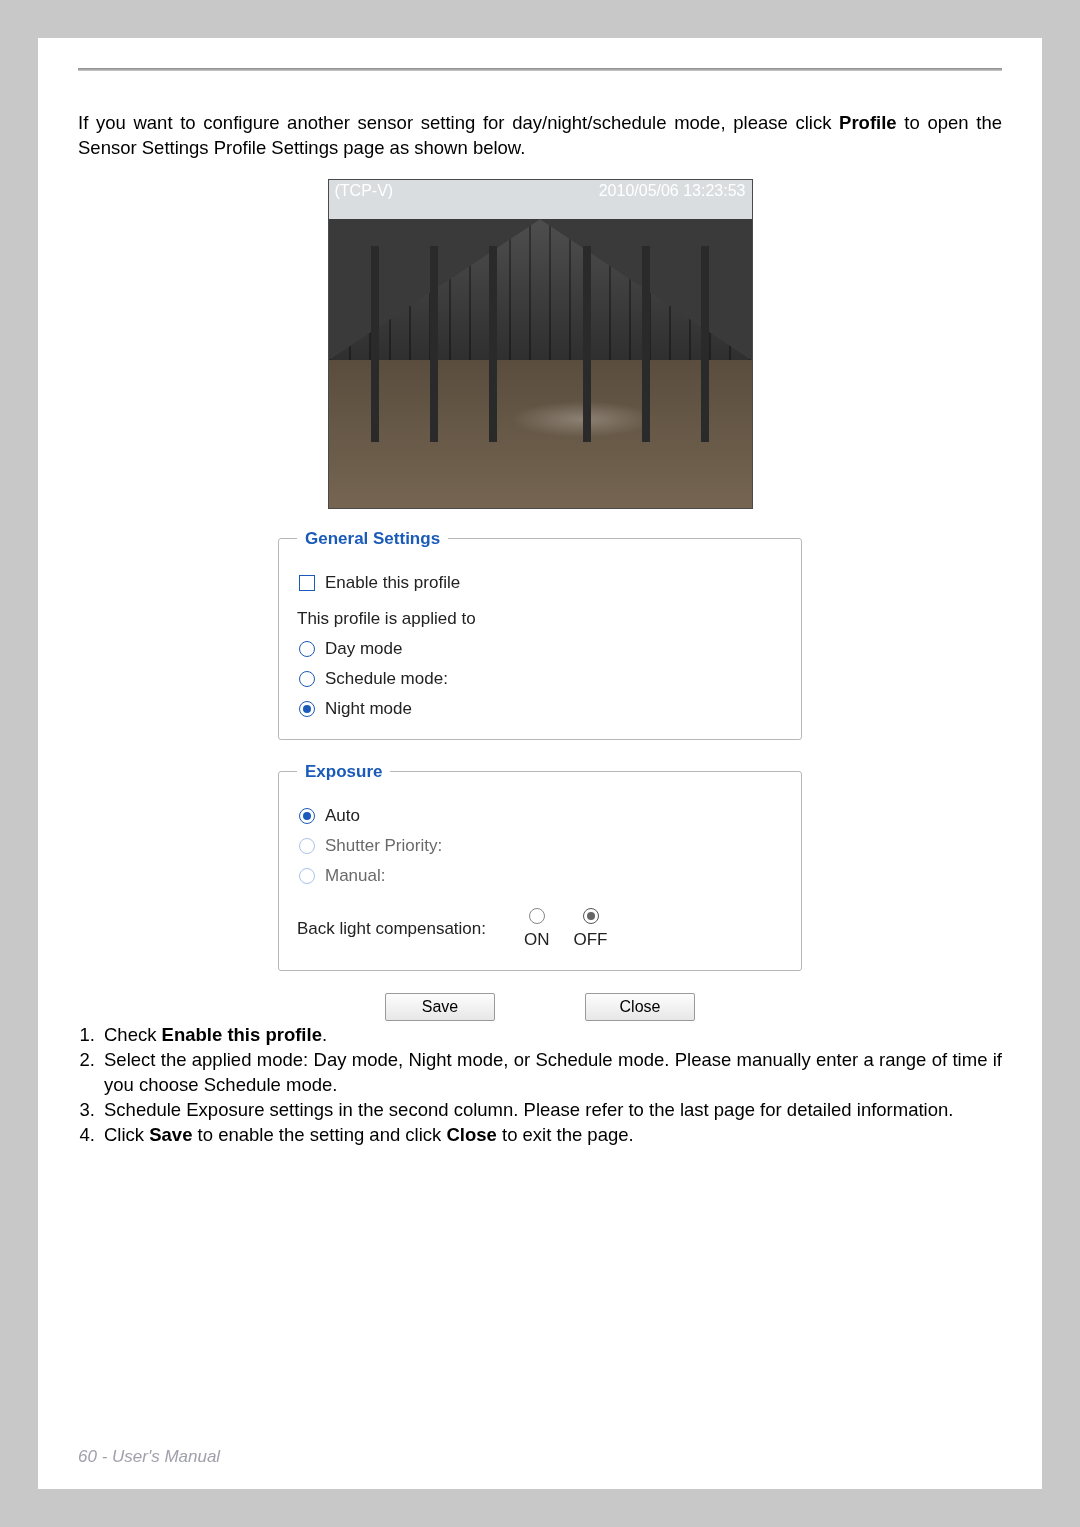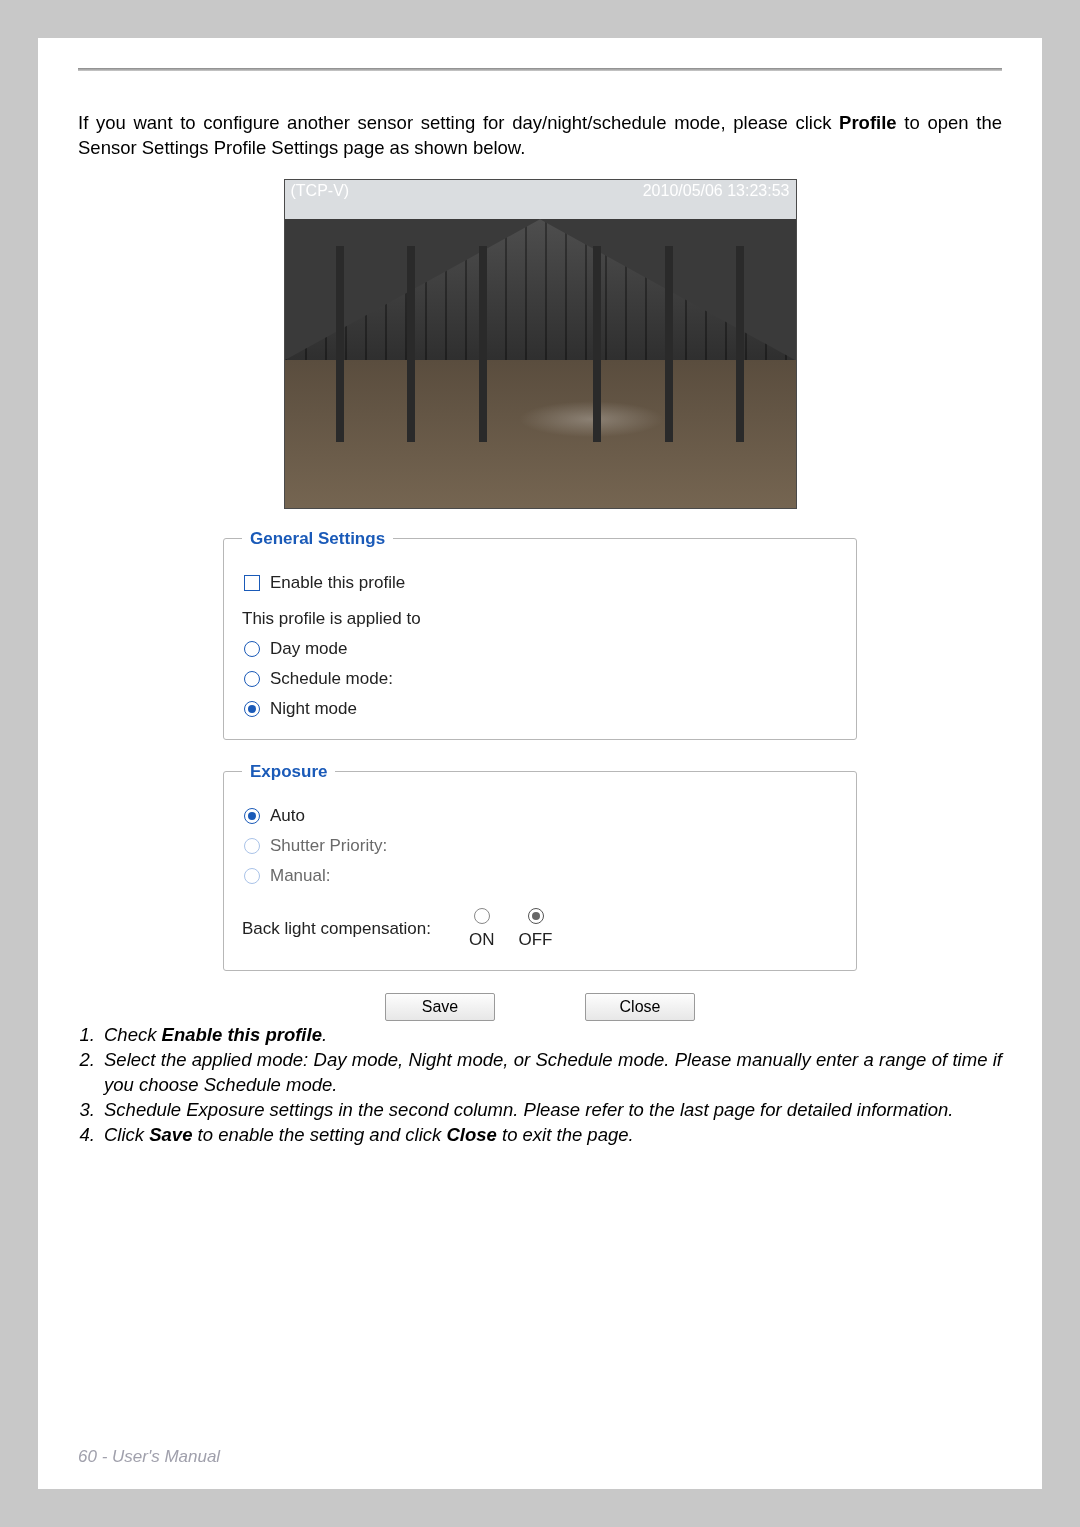--- a/index.html
+++ b/index.html
@@ -45,21 +45,21 @@
   .intro .profile-word { font-weight: bold; }
 
   .figure-col {
     display: flex;
     flex-direction: column;
     align-items: center;
   }
 
   
   .cam {
-    width: 513px;
+    width: 425px;
     height: 330px;
     border: 1px solid #4a4a4a;
     background: #5c5c5c;
     position: relative;
     overflow: hidden;
   }
   .cam-overlay-left {
     position: absolute; top: 2px; left: 6px;
     color: #fff; font-size: 16px;
   }
@@ -82,21 +82,21 @@
   .cam-floor {
     position: absolute; top:55%; left:0; right:0; bottom:0;
     background:
       radial-gradient(120px 30px at 60% 40%, rgba(255,255,255,0.25), transparent 60%),
       linear-gradient(#5a4d3e, #756551);
   }
   .cam-pillar { position:absolute; top:20%; width:8px; height:60%; background:#2a2a2a; }
 
   
   .panel-wrap {
-    width: 634px;
+    width: 524px;
     margin-top: 20px;
   }
   fieldset {
     border: 1px solid #b7b7b7;
     border-radius: 3px;
     padding: 14px 18px 20px 18px;
     margin-bottom: 22px;
     font-size: 17px;
     color: #222;
   }
@@ -129,21 +129,21 @@
     font-size:16px;
     background:linear-gradient(#fdfdfd,#e7e7e7);
     border:1px solid #9a9a9a;
     border-radius:2px;
     cursor:pointer;
   }
 
   
   .steps-intro { font-size:18.5px; margin-top:38px; }
   ol.steps { margin:2px 0 0 22px; font-size:18.5px; line-height:1.35; color:#000;}
-  ol.steps li { text-align: justify; padding-left:4px;font-style:italic;}
+  ol.steps li { text-align: justify; padding-left:4px;}
   .bold { font-weight:bold; }
 
   .footer {
     position:absolute; left:40px; bottom:22px;
     color:#a0a0ac;
     font-style: italic;
     font-size:17px;
   }
 </style>
 </head>

